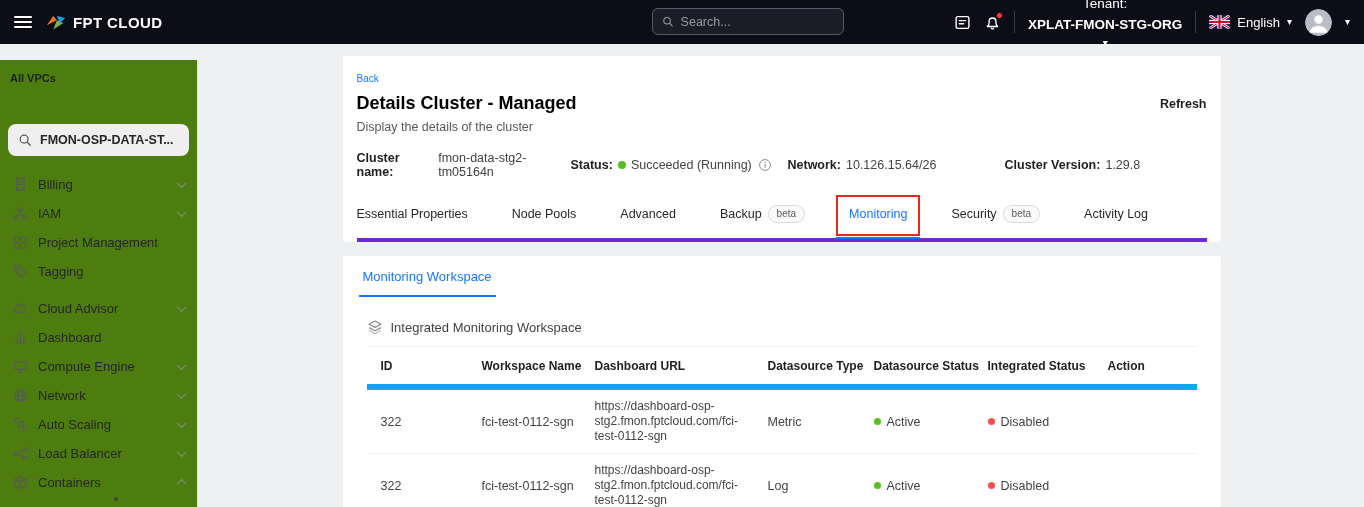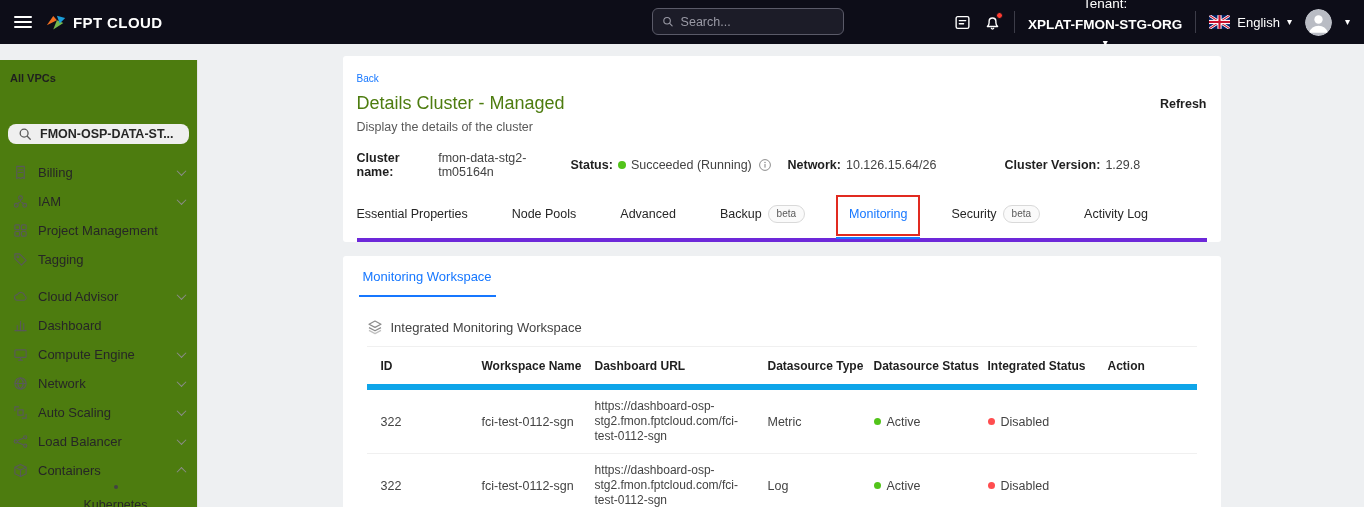--- a/index.html
+++ b/index.html
@@ -23,39 +23,39 @@
   .tenant { display:flex; align-items:center; gap:6px; color:#fff; font-size:13.5px; cursor:pointer;flex-direction:column; }
   .tenant b { font-weight:700; }
   .caret { color:#fff; font-size:10px; line-height:1; }
   .lang { display:flex; align-items:center; gap:7px; color:#fff; font-size:13px; cursor:pointer; }
   .flag { display:inline-flex; border-radius:2px; overflow:hidden; }
   .avatar { width:27px; height:27px; border-radius:50%; overflow:hidden; display:inline-flex; cursor:pointer; }
 
   
   .sidebar { position:absolute; top:60px; left:0; bottom:0; width:198px; background:#4d7c0f; border-right:1px solid #e3e3e6; padding:10px 8px; overflow:hidden; }
   .vpc-label { font-size:11px; font-weight:700; color:#1f1f1f; margin:2px 0 7px 2px; }
-  .vpc-select { height:20px; background:#efefef; border-radius:8px; display:flex; align-items:center; gap:8px; padding:0 10px; font-size:12.5px; font-weight:600; color:#262626; cursor:pointer;margin-top:40px; }
+  .vpc-select { height:32px; background:#efefef; border-radius:8px; display:flex; align-items:center; gap:8px; padding:0 10px; font-size:12.5px; font-weight:600; color:#262626; cursor:pointer;margin-top:40px; }
   .side-menu { margin-top:14px; }
   .side-item { height:29px; display:flex; align-items:center; gap:10px; padding:0 4px; font-size:13px; color:#262626; cursor:pointer; border-radius:4px; }
   .si-icon { width:16px; display:inline-flex; justify-content:center; }
   .chev { margin-left:auto; width:7px; height:7px; border-right:1.4px solid #8c8c8c; border-bottom:1.4px solid #8c8c8c; display:inline-block; }
   .chev.down { transform:rotate(45deg) translate(-1px,-1px); }
   .chev.up { transform:rotate(-135deg) translate(-1px,-1px); }
   .group-gap { height:8px; }
   .sub-item { height:28px; display:flex; align-items:center; gap:9px; padding-left:34px; font-size:12.5px; color:#262626; cursor:pointer;flex-direction:column; }
   .bullet { width:4px; height:4px; border-radius:50%; background:#434343; flex:none; }
 
   
   .main { position:absolute; top:44px; left:199px; right:0; bottom:0; overflow:hidden; }
   .content { width:878px; margin:12px auto 0; }
   .card { background:#fff; border-radius:3px; }
   .card1 { padding:12px 14px 0; }
   .back-link { display:inline-block; color:#1677ff; font-size:10px; cursor:pointer; margin-bottom:9px; }
   .title-row { display:flex; align-items:center; justify-content:space-between; }
-  .page-title { font-size:18px; font-weight:400; color:#4d7c0f; }
+  .page-title { font-size:18px; font-weight:700; color:#000000; }
   .refresh { font-size:12.5px; font-weight:600; color:#1f1f1f; cursor:pointer; }
   .subtitle { font-size:12.5px; color:#595959; margin-top:6px; }
   .meta-row { display:flex; margin-top:17px; font-size:12.5px; align-items:center; }
   .meta-item { display:flex; align-items:center; gap:5px; }
   .m1 { width:214px; } .m2 { width:217px; } .m3 { width:217px; } .m4 { flex:1; }
   .meta-label { font-weight:700; color:#1f1f1f; }
   .meta-value { color:#434343; }
   .dot { width:8px; height:8px; border-radius:50%; display:inline-block; flex:none; }
   .dot.green { background:#52c41a; }
   .dot.red { background:#ff4d4f; }

